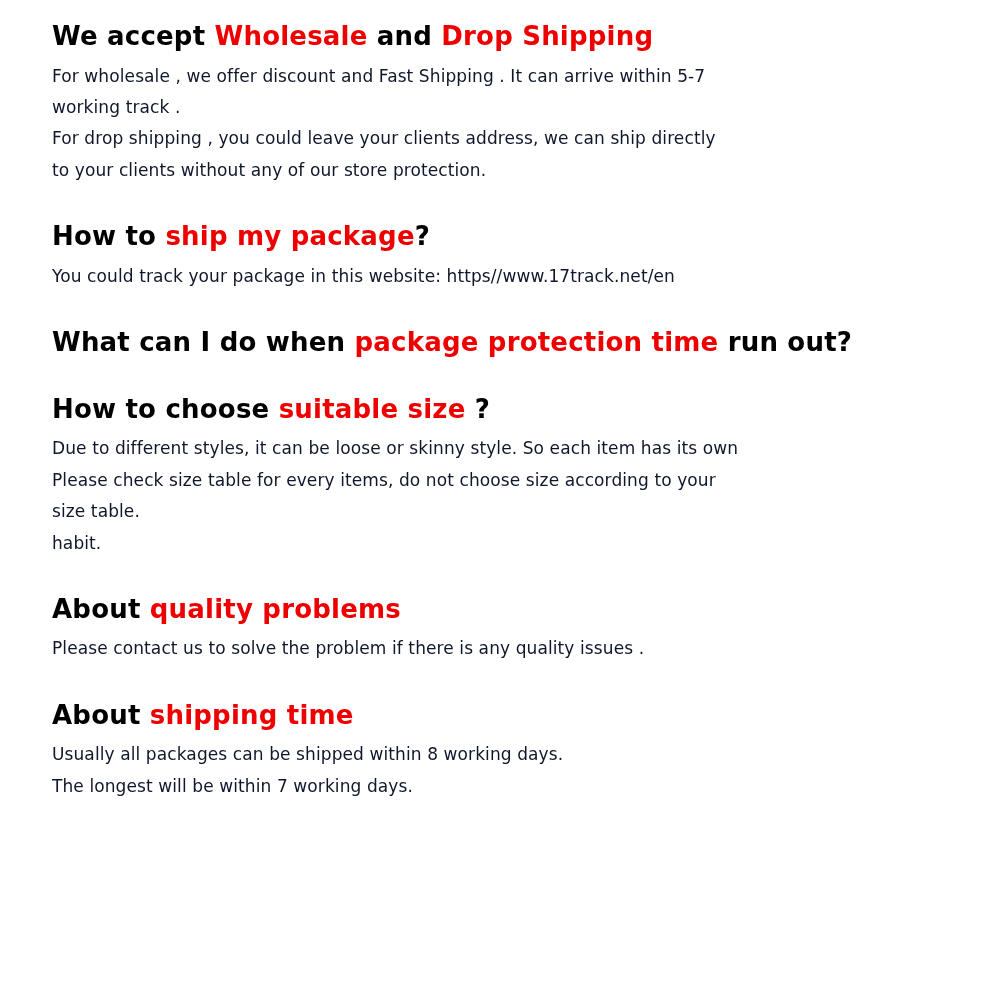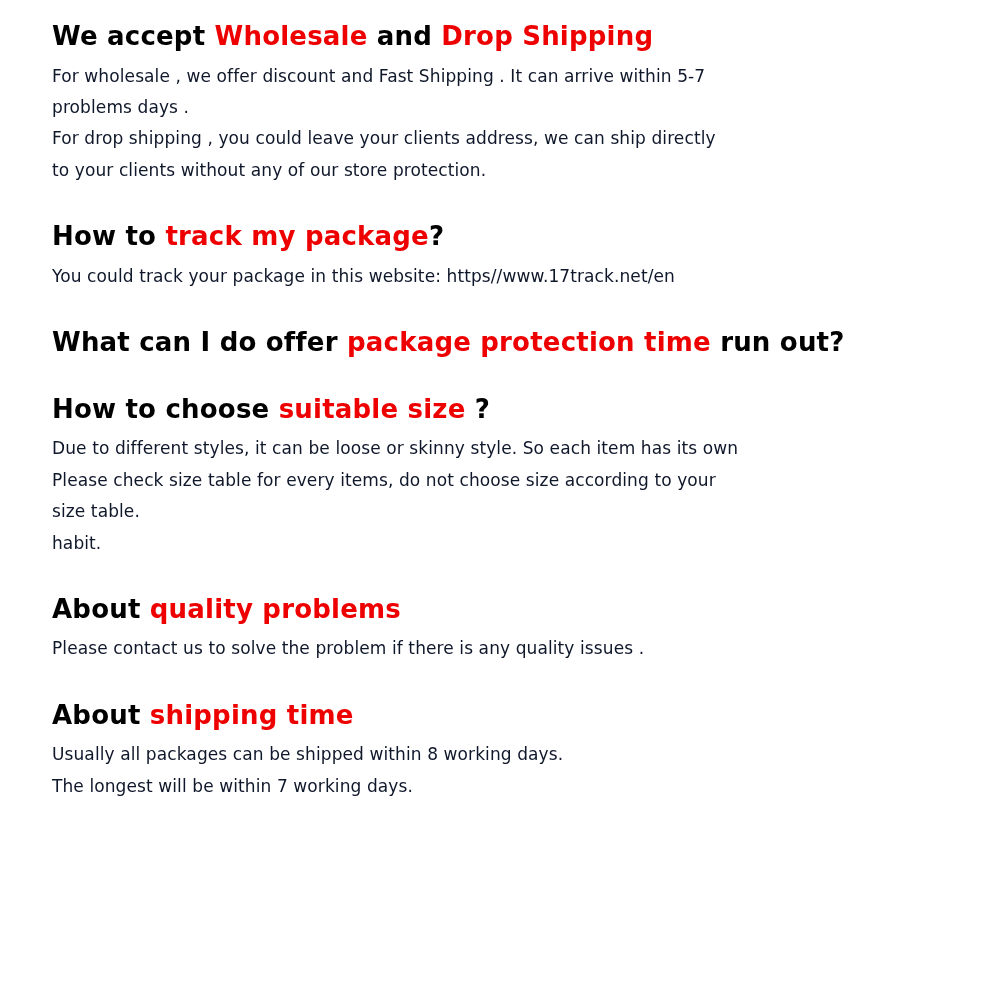--- a/index.html
+++ b/index.html
@@ -50,35 +50,35 @@
 </head>
 <body>
 
 <div class="page">
 
   <div class="section gap-md">
     <h2 class="heading first-heading">
       <span>We accept </span><span class="hl">Wholesale</span><span> and </span><span class="hl">Drop Shipping</span>
     </h2>
     <p class="body-line">For wholesale , we offer discount and Fast Shipping . It can arrive within 5-7</p>
-    <p class="body-line">problems days .</p>
+    <p class="body-line">working track .</p>
     <p class="body-line">For drop shipping , you could leave your clients address, we can ship directly</p>
     <p class="body-line">to your clients without any of our store protection.</p>
   </div>
 
   <div class="section gap-md">
     <h2 class="heading">
-      <span>How to </span><span class="hl">track my package</span><span>?</span>
+      <span>How to </span><span class="hl">ship my package</span><span>?</span>
     </h2>
     <p class="body-line">You could track your package in this website: https//www.17track.net/en</p>
   </div>
 
   <div class="section gap-md">
     <h2 class="heading">
-      <span>What can I do offer </span><span class="hl">package protection time</span><span> run out?</span>
+      <span>What can I do when </span><span class="hl">package protection time</span><span> run out?</span>
     </h2>
   </div>
 
   <div class="section gap-md">
     <h2 class="heading">
       <span>How to choose </span><span class="hl">suitable size</span><span> ?</span>
     </h2>
     <p class="body-line">Due to different styles, it can be loose or skinny style. So each item has its own</p>
     <p class="body-line">Please check size table for every items, do not choose size according to your</p>
     <p class="body-line">size table.</p>

